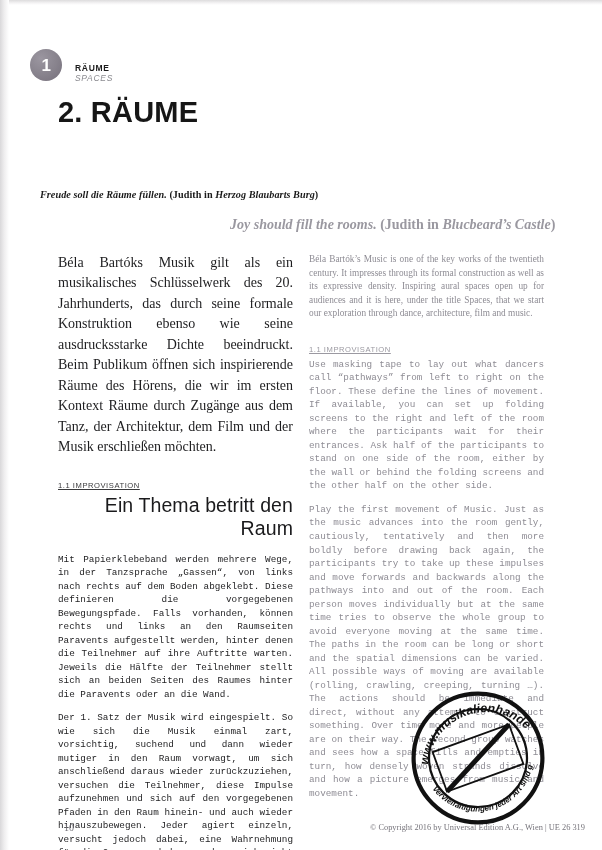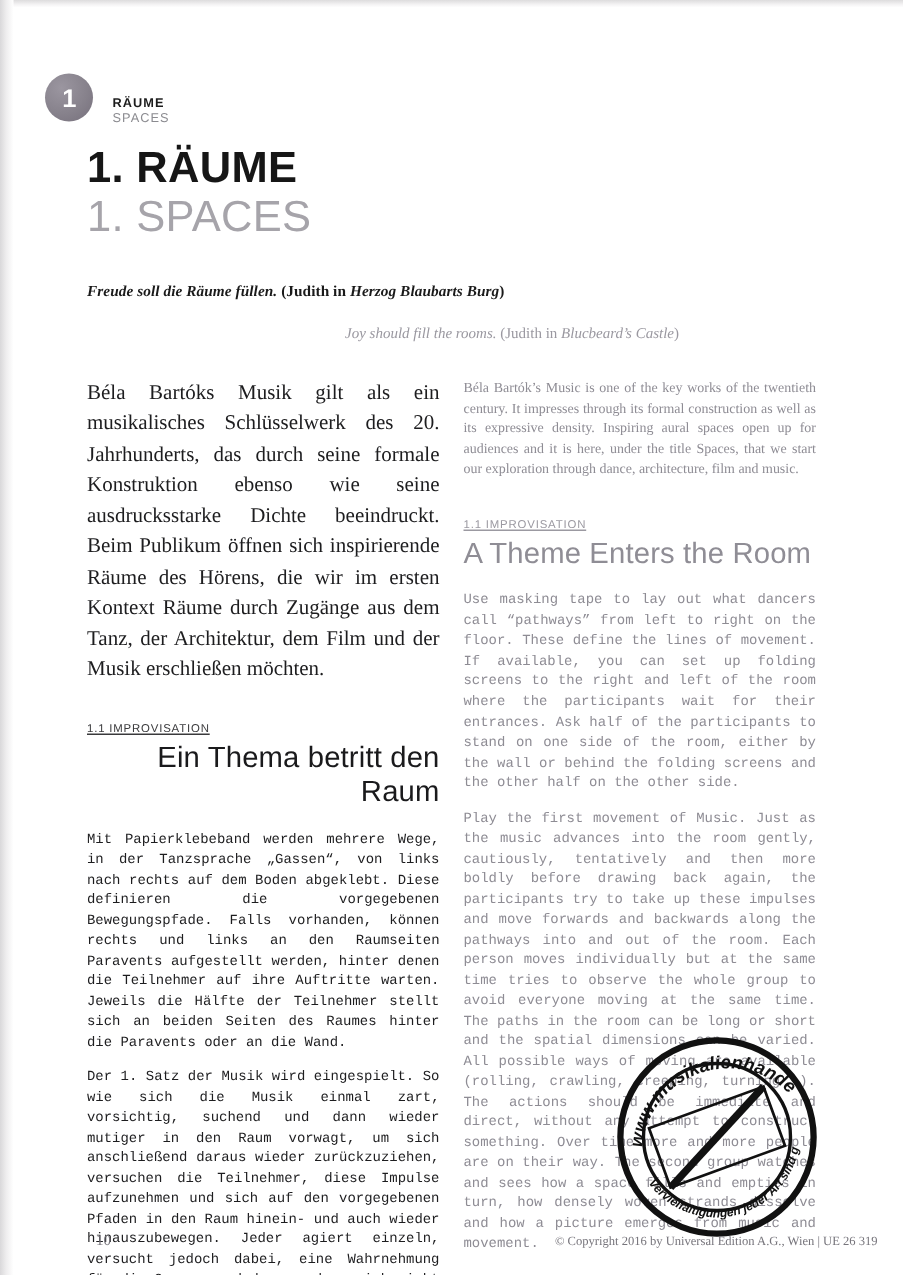--- a/index.html
+++ b/index.html
@@ -63,20 +63,21 @@
     font-weight: bold;
     letter-spacing: 0.7px;
     color: #1c1c1c;
     margin-top: 16px;
   }
   .runhead-en {
     font-size: 8.5px;
     font-weight: normal;
     letter-spacing: 0.7px;
     color: #8b8b90;
+    font-style: italic;
   }
 
   
   .titleblock {
     position: absolute;
     left: 58px; top: 96px;
   }
   .title-de {
     font-family: "Liberation Sans", sans-serif;
     font-weight: bold;
@@ -91,37 +92,38 @@
     font-size: 29px;
     letter-spacing: 0.2px;
     color: #a6a4aa;
     line-height: 1.12;
     margin-top: 1px;
   }
 
   
   .quote-de {
     position: absolute;
-    left: 58px; top: 189px;
+    left: 40px; top: 189px;
     font-family: "Liberation Serif", serif;
     font-style: italic;
     font-weight: bold;
     font-size: 10.2px;
     color: #1a1a1a;
     letter-spacing: 0.05px;
     text-align: center;
   }
   .quote-de .roman { font-style: normal; }
   .quote-en {
     position: absolute;
     left: 230px; top: 217px;
     font-family: "Liberation Serif", serif;
     font-style: italic;
-    font-size: 10px;
+    font-size: 14px;
     color: #9a98a0;
+    font-weight: bold;
   }
   .quote-en .roman { font-style: normal; }
 
   
   .col {
     position: absolute;
     top: 253px;
     width: 235px;
   }
   .col-de { left: 58px; }
@@ -216,22 +218,21 @@
 
   <div class="runhead">
     <div class="badge">1</div>
     <div class="runhead-labels">
       <div class="runhead-de">RÄUME</div>
       <div class="runhead-en">SPACES</div>
     </div>
   </div>
 
   <div class="titleblock">
-    <div class="title-de">1. RÄUME</div>
-    <div class="title-en">1. SPACES</div>
+    <div class="title-de">2. RÄUME</div>
   </div>
 
   <div class="quote-de">
     <span>Freude soll die Räume füllen.</span><span class="roman"> (Judith in </span><span>Herzog Blaubarts Burg</span><span class="roman">)</span>
   </div>
   <div class="quote-en">
     <span>Joy should fill the rooms.</span><span class="roman"> (Judith in </span><span>Blucbeard’s Castle</span><span class="roman">)</span>
   </div>
 
   <div class="col col-de">
@@ -247,21 +248,20 @@
       </div>
     </div>
   </div>
 
   <div class="col col-en">
     <div class="intro">
       <p>Béla Bartók’s Music is one of the key works of the twentieth century. It impresses through its formal construction as well as its expressive density. Inspiring aural spaces open up for audiences and it is here, under the title Spaces, that we start our exploration through dance, architecture, film and music.</p>
     </div>
     <div class="section">
       <div class="kicker">1.1 IMPROVISATION</div>
-      <h2 class="subhead">A Theme Enters the Room</h2>
       <div class="body">
         <p>Use masking tape to lay out what dancers call “pathways” from left to right on the floor. These define the lines of movement. If available, you can set up folding screens to the right and left of the room where the participants wait for their entrances. Ask half of the participants to stand on one side of the room, either by the wall or behind the folding screens and the other half on the other side.</p>
         <p>Play the first movement of Music. Just as the music advances into the room gently, cautiously, tentatively and then more boldly before drawing back again, the participants try to take up these impulses and move forwards and backwards along the pathways into and out of the room. Each person moves individually but at the same time tries to observe the whole group to avoid everyone moving at the same time. The paths in the room can be long or short and the spatial dimensions can be varied. All possible ways of moving are available (rolling, crawling, creeping, turning …). The actions should be immediate and direct, without any attempt to construct something. Over time more and more people are on their way. The second group watches and sees how a space fills and empties in turn, how densely woven strands dissolve and how a picture emerges from music and movement.</p>
       </div>
     </div>
   </div>
 
   <div class="stamp">
     <svg viewBox="0 0 200 200" width="140" height="140">
       <defs>

